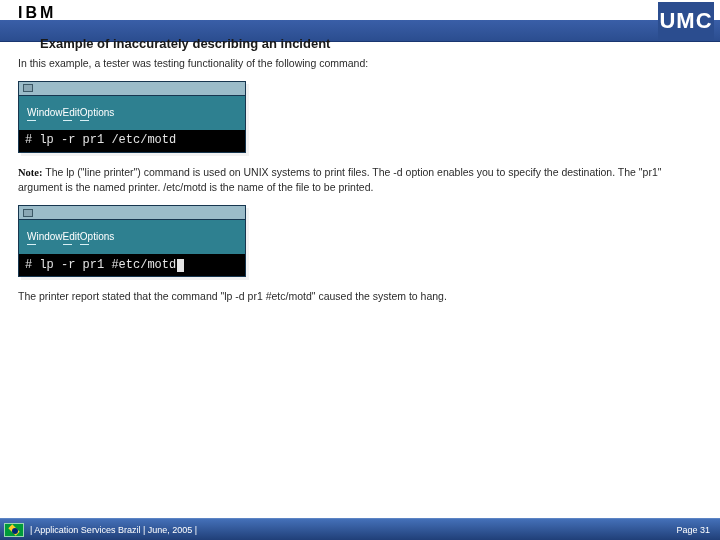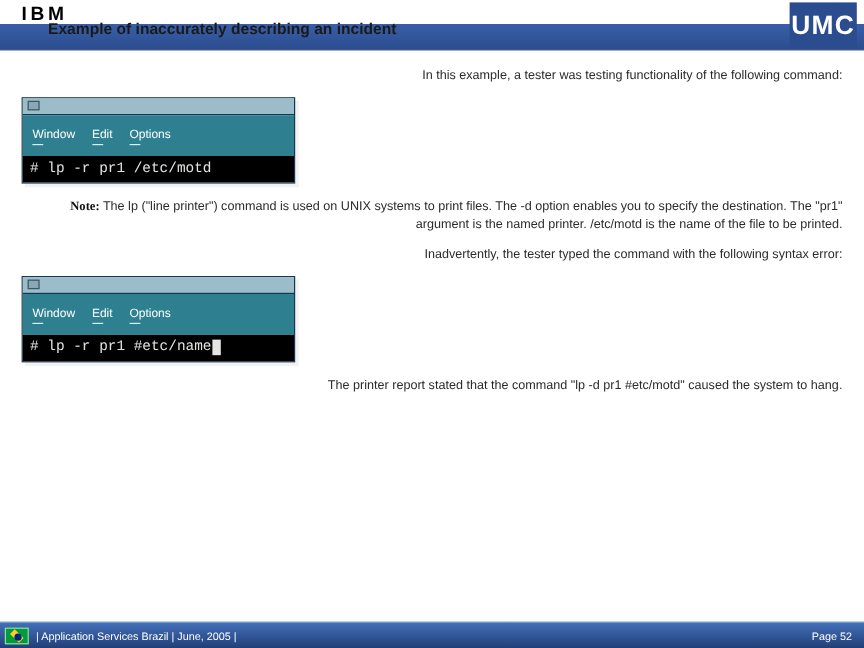--- a/index.html
+++ b/index.html
@@ -39,32 +39,32 @@
     font-size: 22px;
     font-weight: 700;
     display: flex;
     align-items: center;
     justify-content: center;
     letter-spacing: 1px;
   }
   .slide-title {
     position: absolute;
     left: 40px;
-    top: 16px;
+    top: 36px;
     font-size: 13px;
     font-weight: 700;
     color: #1a1a1a;
   }
   .content {
     padding: 14px 18px 0 18px;
     font-size: 10.5px;
     color: #2b2b2b;
     line-height: 1.4;
   }
-  .para { margin-bottom: 10px; text-align: right; }
+  .para { margin-bottom: 10px; }
   .bold-label { font-weight: 700; color: #111; font-family: Liberation Serif, serif; }
 
   .term-wrap {
     width: 228px;
     border: 1px solid #17364f;
     margin: 4px 0 12px 0;
     background: #fff;
     box-shadow: 3px 3px 0 rgba(0,0,0,0.05);
   }
   .term-titlebar {
@@ -78,21 +78,20 @@
   .term-titlebar .sysbtn {
     width: 10px; height: 8px;
     background: #8aa7b4;
     border: 1px solid #3b5866;
   }
   .term-menubar {
     height: 18px;
     background: #2e8090;
     display: flex;
     align-items: center;
-    gap: 14px;
     padding: 17px 8px;
     color: #fff;
     font-family: Verdana, Arial, sans-serif;
     font-size: 10px;
   }
   .term-menubar .mitem {
     position: relative;
   }
   .term-menubar .mitem::after {
     content: "";
@@ -178,43 +177,42 @@
       <span class="mitem">Edit</span>
       <span class="mitem">Options</span>
     </div>
     <div class="term-body"># lp -r pr1 /etc/motd</div>
   </div>
 
   <div class="para">
     <span class="bold-label">Note:</span><span> The lp ("line printer") command is used on UNIX systems to print files. The -d option enables you to specify the destination. The "pr1" argument is the named printer. /etc/motd is the name of the file to be printed.</span>
   </div>
 
-  <div class="para">Inadvertently, the tester typed the command with the following syntax error:</div>
 
   <div class="term-wrap">
     <div class="term-titlebar">
       <div class="sysbtn"></div>
     </div>
     <div class="term-menubar">
       <span class="mitem">Window</span>
       <span class="mitem">Edit</span>
       <span class="mitem">Options</span>
     </div>
     <div class="term-body">
-      <span># lp -r pr1 #etc/name</span><span class="cursor"></span>
+      <span># lp -r pr1 #etc/motd</span><span class="cursor"></span>
     </div>
   </div>
 
   <div class="para">The printer report stated that the command "lp -d pr1 #etc/motd" caused the system to hang.</div>
 
 
 </div>
 
 <div class="footer">
   <div class="footer-left">
     <div class="flag">
       <div class="diamond"></div>
       <div class="circle"></div>
     </div>
     <span>|  Application Services Brazil  |  June, 2005  |</span>
   </div>
-  <span>Page 52</span>
+  <span>Page 31</span>
 </div>
 
 </body></html>

